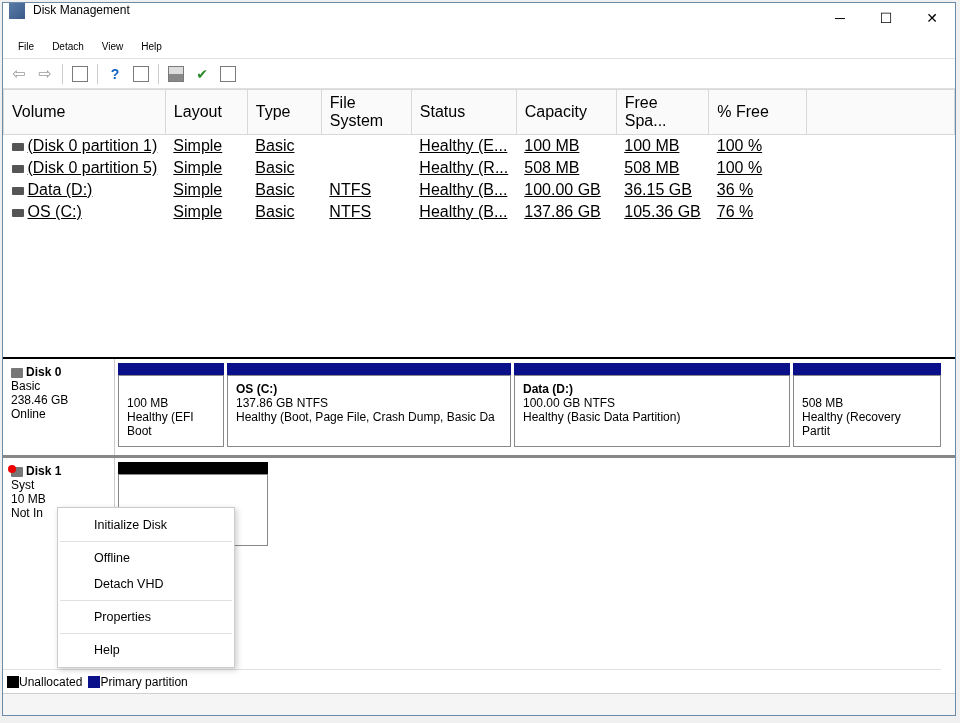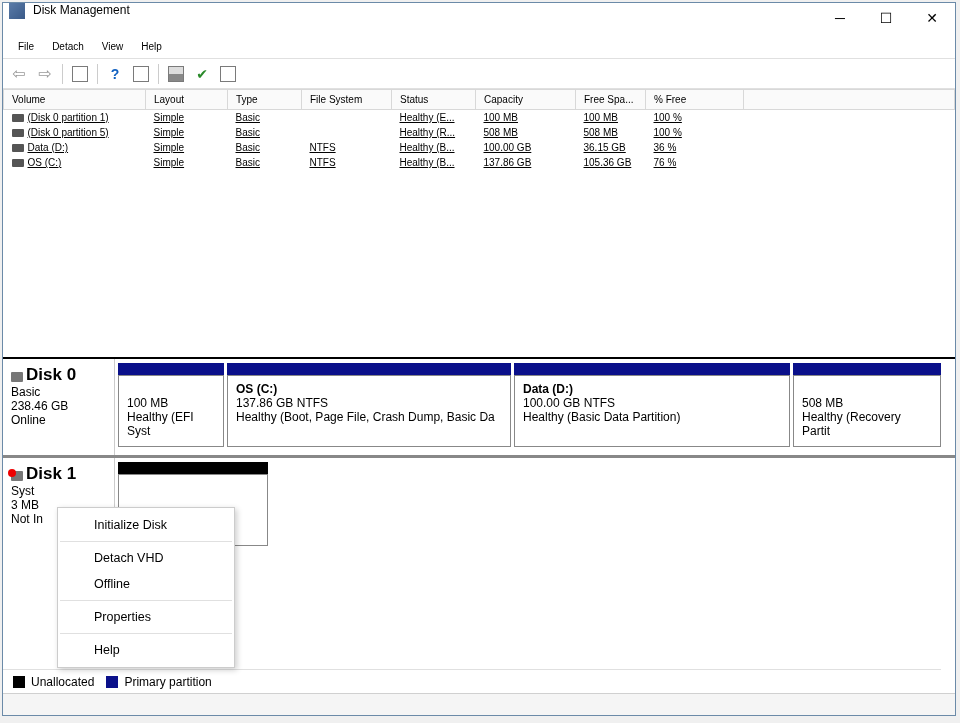--- a/index.html
+++ b/index.html
@@ -20,46 +20,46 @@
 
 
 .toolbar { height: 30px; display:flex; align-items:center; padding: 0 4px; border-bottom: 1px solid #e0e0e0; gap:2px;}
 .tool-btn { width:24px; height:24px; display:flex; align-items:center; justify-content:center; font-size:14px; color:#555; cursor:pointer; border:1px solid transparent;}
 .tool-sep{width:1px;height:20px;background:#ccc;margin:0 3px;}
 .tool-icon{display:inline-block;width:16px;height:16px;border:1px solid #7a7a7a;}
 .arrow{font-size:16px;color:#999;}
 
 
 .table-area { height: 268px; overflow:auto; }
-table.vol { width:100%; border-collapse:collapse; font-size:10px;}
+table.vol { width:100%; border-collapse:collapse; font-size:16px;}
 table.vol th{ text-align:left; font-weight:normal; padding:4px 8px; background:#fafafa; border:1px solid #d8d8d8; position:relative;}
 table.vol td{ padding:2px 8px; white-space:nowrap;text-decoration:underline;}
 .drv-ico{display:inline-block;width:12px;height:8px;background:#555;margin-right:4px;vertical-align:middle;border-radius:1px;}
 
 
 .disk-area{border-top:2px solid #000;overflow:auto;}
 .disk-row{display:flex;min-height:96px;}
 .disk-label{width:112px;padding:6px 8px;border-right:1px solid #ccc;font-size:12px;}
-.disk-label b{font-size:17px;}
+.disk-label b{font-size:12px;}
 .disk-strip{display:flex;gap:3px;padding:4px 3px;flex:1;}
 .part-wrap{display:flex;flex-direction:column;}
 .part-top{height:12px;background:#0a108a;}
 .part-box{border:1px solid #888;padding:6px 8px;font-size:12px;height:72px;overflow:hidden;}
 .part-box.unalloc{border:1px solid #888;}
 .sep-bar{height:3px;background:#888;}
 .disk-ico{display:inline-block;width:12px;height:10px;background:#777;margin-right:3px;vertical-align:middle;border-radius:1px;}
 .disk-ico.warn::after{content:"";display:block;width:8px;height:8px;background:#e00;border-radius:50%;margin-left:-3px;margin-top:-2px;}
 
 
 .context-menu{position:absolute;left:54px;top:504px;width:178px;background:#fff;border:1px solid #ccc;box-shadow:2px 2px 6px rgba(0,0,0,.2);font-size:12.5px;z-index:100;padding:4px 0;}
 .cm-item{padding:6px 10px 6px 36px;cursor:pointer;}
 .cm-sep{height:1px;background:#e0e0e0;margin:3px 2px;}
 
 
-.legend{position:absolute;bottom:22px;left:0;right:14px;height:24px;display:flex;align-items:center;padding:0 10px;font-size:12px;border-top:1px solid #e0e0e0;gap:6px;}
+.legend{position:absolute;bottom:22px;left:0;right:14px;height:24px;display:flex;align-items:center;padding:0 4px;font-size:12px;border-top:1px solid #e0e0e0;}
 .swatch{width:12px;height:12px;display:inline-block;}
 .swatch.unalloc{background:#000;}
 .swatch.primary{background:#0a108a;}
 .statusbar{position:absolute;bottom:0;left:0;right:0;height:22px;border-top:1px solid #d0d0d0;background:#f5f5f5;}
 </style>
 </head>
 <body>
 
 <div class="window">
 
@@ -182,21 +182,21 @@
         <span>Basic</span><br>
         <span>238.46 GB</span><br>
         <span>Online</span>
       </div>
       <div class="disk-strip">
         <div class="part-wrap" style="width:106px">
           <div class="part-top"></div>
           <div class="part-box">
             <br>
             <span>100 MB</span><br>
-            <span>Healthy (EFI Syst</span>
+            <span>Healthy (EFI Boot</span>
           </div>
         </div>
         <div class="part-wrap" style="width:284px">
           <div class="part-top"></div>
           <div class="part-box">
             <b>OS  (C:)</b><br>
             <span>137.86 GB NTFS</span><br>
             <span>Healthy (Boot, Page File, Crash Dump, Basic Da</span>
           </div>
         </div>
@@ -217,37 +217,37 @@
           </div>
         </div>
       </div>
     </div>
     <div class="sep-bar"></div>
 
     <div class="disk-row" style="min-height:90px;justify-content:space-between;">
       <div class="disk-label">
         <span class="disk-ico warn"></span><b>Disk 1</b><br>
         <span>Syst</span><br>
-        <span>3 MB</span><br>
+        <span>10 MB</span><br>
         <span>Not In</span>
       </div>
       <div class="disk-strip">
         <div class="part-wrap" style="width:150px">
           <div class="part-top" style="background:#000;"></div>
           <div class="part-box unalloc" style="height:72px;"></div>
         </div>
       </div>
     </div>
   </div>
 
   <div class="context-menu">
     <div class="cm-item">Initialize Disk</div>
     <div class="cm-sep"></div>
+    <div class="cm-item">Offline</div>
     <div class="cm-item">Detach VHD</div>
-    <div class="cm-item">Offline</div>
     <div class="cm-sep"></div>
     <div class="cm-item">Properties</div>
     <div class="cm-sep"></div>
     <div class="cm-item">Help</div>
   </div>
 
   <div class="legend">
     <span class="swatch unalloc"></span>
     <span>Unallocated</span>
     <span class="swatch primary" style="margin-left:6px;"></span>

